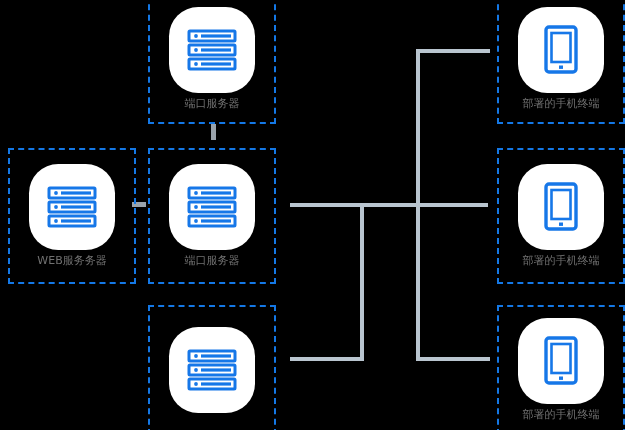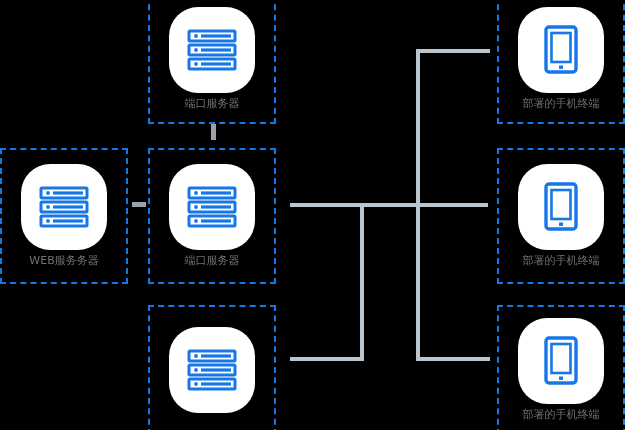--- a/index.html
+++ b/index.html
@@ -62,21 +62,21 @@
 
   <div class="line v" style="left:360px;top:203px;height:158px;"></div>
 
   <div class="line h" style="left:290px;top:357px;width:74px;"></div>
 
   <div class="line h" style="left:416px;top:357px;width:74px;"></div>
 
   <div class="stub" style="left:132px;top:202px;width:14px;height:5px;"></div>
   <div class="stub" style="left:211px;top:124px;width:5px;height:16px;"></div>
 
-  <div class="group" style="left:0px;top:148px;width:128px;height:136px;">
+  <div class="group" style="left:8px;top:148px;width:128px;height:136px;">
     <div class="plate">
       <svg width="56" height="56" viewBox="0 0 56 56" aria-hidden="true">
         <g fill="none" stroke="#1677e8" stroke-width="3">
           <rect x="5" y="9" width="46" height="10" rx="1"></rect>
           <rect x="5" y="23" width="46" height="10" rx="1"></rect>
           <rect x="5" y="37" width="46" height="10" rx="1"></rect>
         </g>
         <g fill="#1677e8">
           <circle cx="12" cy="14" r="1.9"></circle>
           <circle cx="12" cy="28" r="1.9"></circle>

